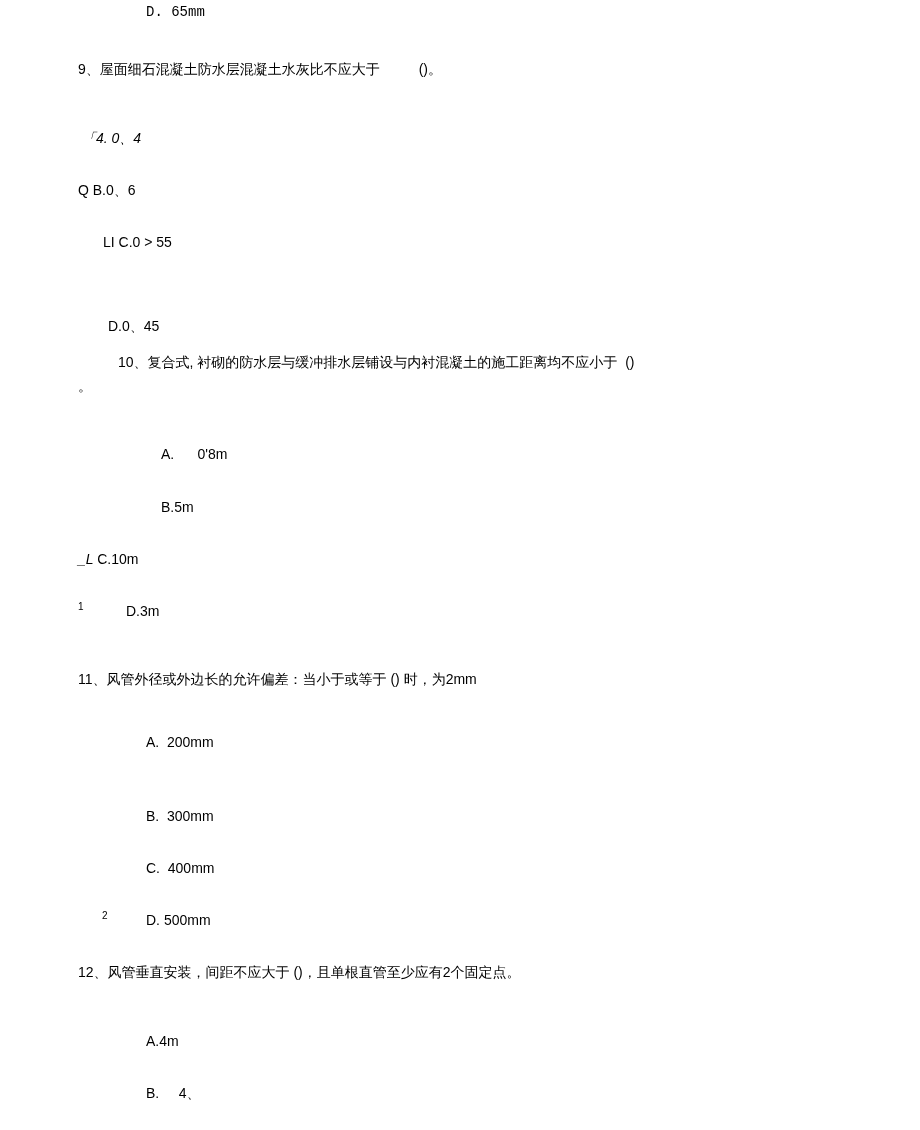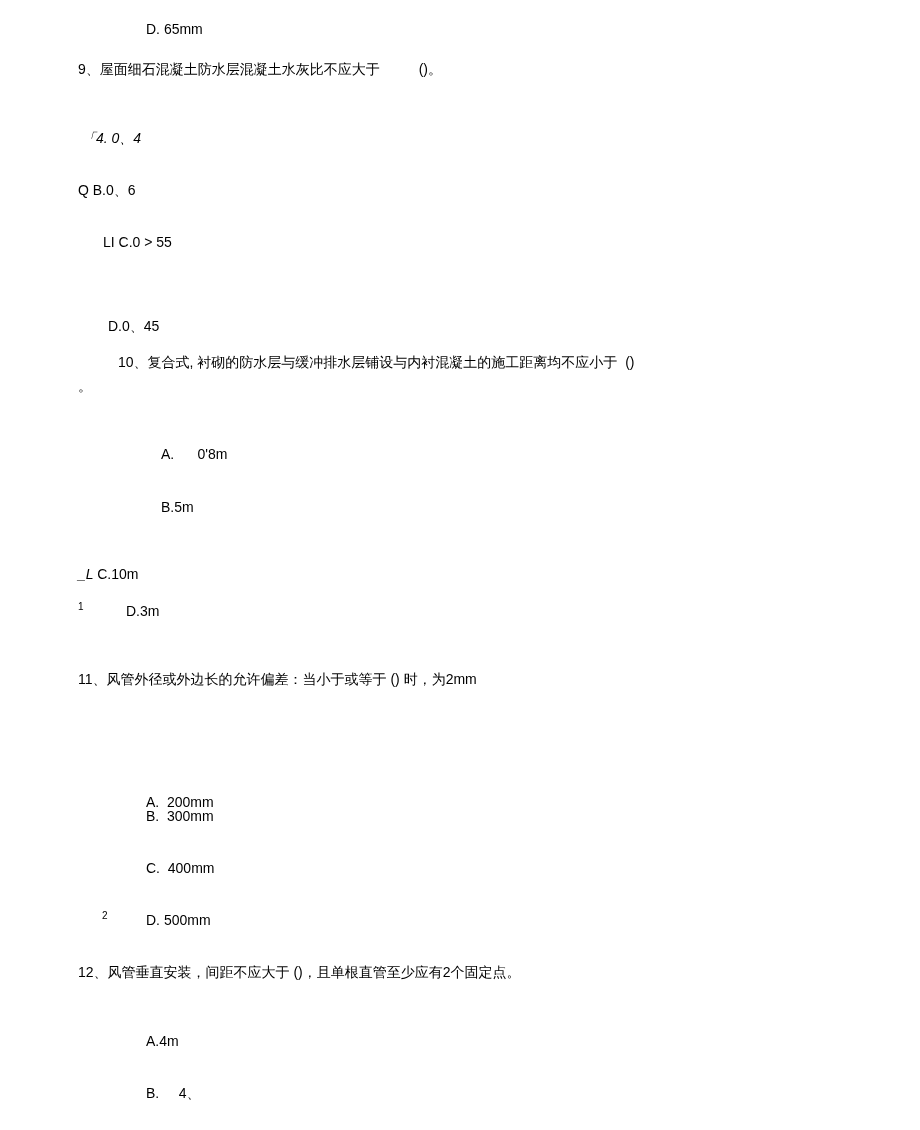--- a/index.html
+++ b/index.html
@@ -15,47 +15,47 @@
     }
     .line {
       position: absolute;
       white-space: pre;
     }
     .italic { font-style: italic; }
   </style>
 </head>
 <body>
 
-<div class="line" style="left:146px; top:21px;">D. 65mm</div>
+<div class="line" style="left:146px; top:4px;font-family:Liberation Mono, monospace;">D. 65mm</div>
 
 <div class="line" style="left:78px; top:61px;">9、屋面细石混凝土防水层混凝土水灰比不应大于          ()。</div>
 
 <div class="line italic" style="left:82px; top:130px;">「4. 0、4</div>
 
 <div class="line" style="left:78px; top:182px;">Q B.0、6</div>
 
 <div class="line" style="left:78px; top:234px;margin-left:25px;">LI C.0 &gt; 55</div>
 
 <div class="line" style="left:108px; top:287px;margin-top:31px;">D.0、45</div>
 
 <div class="line" style="left:78px; top:354px;margin-left:40px;">10、复合式, 衬砌的防水层与缓冲排水层铺设与内衬混凝土的施工距离均不应小于  ()</div>
 <div class="line" style="left:78px; top:378px;">。</div>
 
 <div class="line" style="left:161px; top:446px;">A.      0'8m</div>
 
 <div class="line" style="left:161px; top:499px;">B.5m</div>
 
-<div class="line" style="left:78px; top:566px;text-align:right;"><span class="italic">_L </span><span>C.10m</span></div>
+<div class="line" style="left:78px; top:551px;text-align:right;"><span class="italic">_L </span><span>C.10m</span></div>
 
 <div class="line" style="left:78px; top:601px; font-size:10px;">1</div>
 <div class="line" style="left:126px; top:603px;">D.3m</div>
 
 <div class="line" style="left:78px; top:671px;">11、风管外径或外边长的允许偏差：当小于或等于 () 时，为2mm</div>
 
-<div class="line" style="left:146px; top:794px;">A.  200mm</div>
+<div class="line" style="left:146px; top:734px;">A.  200mm</div>
 
 <div class="line" style="left:146px; top:808px;">B.  300mm</div>
 
 <div class="line" style="left:146px; top:860px;">C.  400mm</div>
 
 <div class="line" style="left:102px; top:910px; font-size:10px;">2</div>
 <div class="line" style="left:146px; top:912px;">D. 500mm</div>
 
 <div class="line" style="left:78px; top:964px;">12、风管垂直安装，间距不应大于 ()，且单根直管至少应有2个固定点。</div>
 

